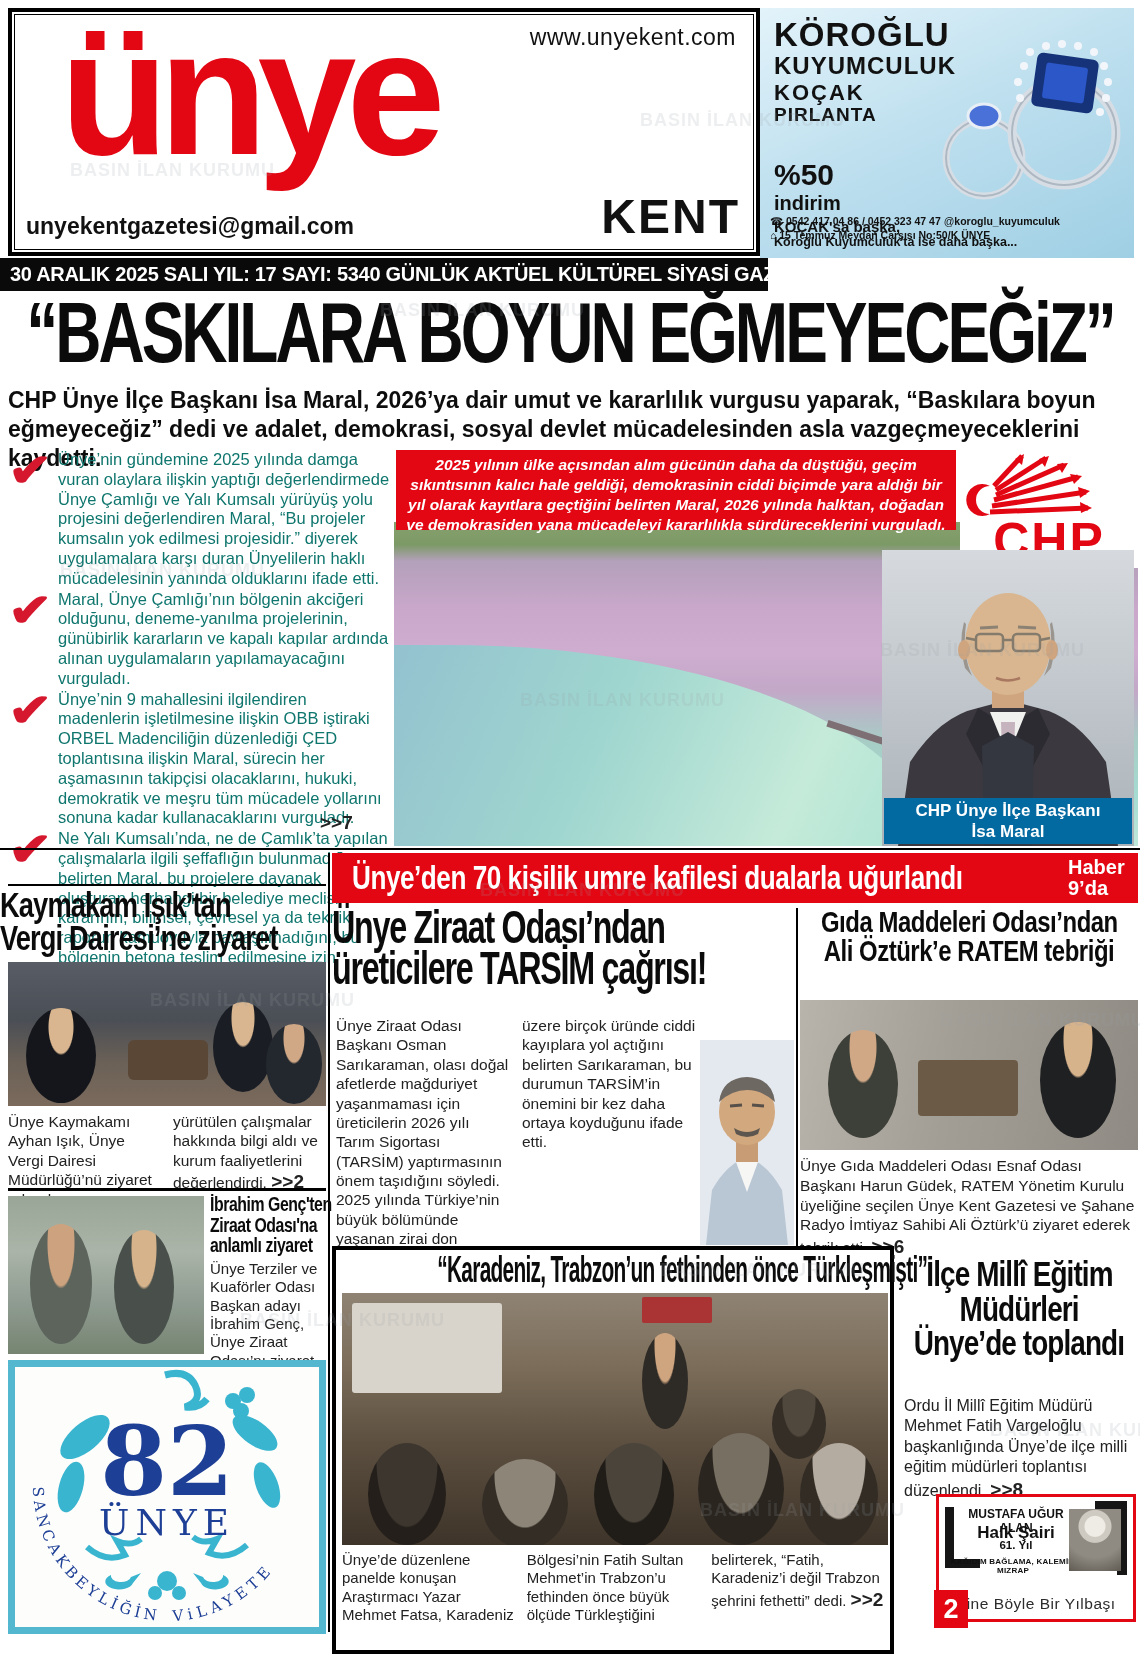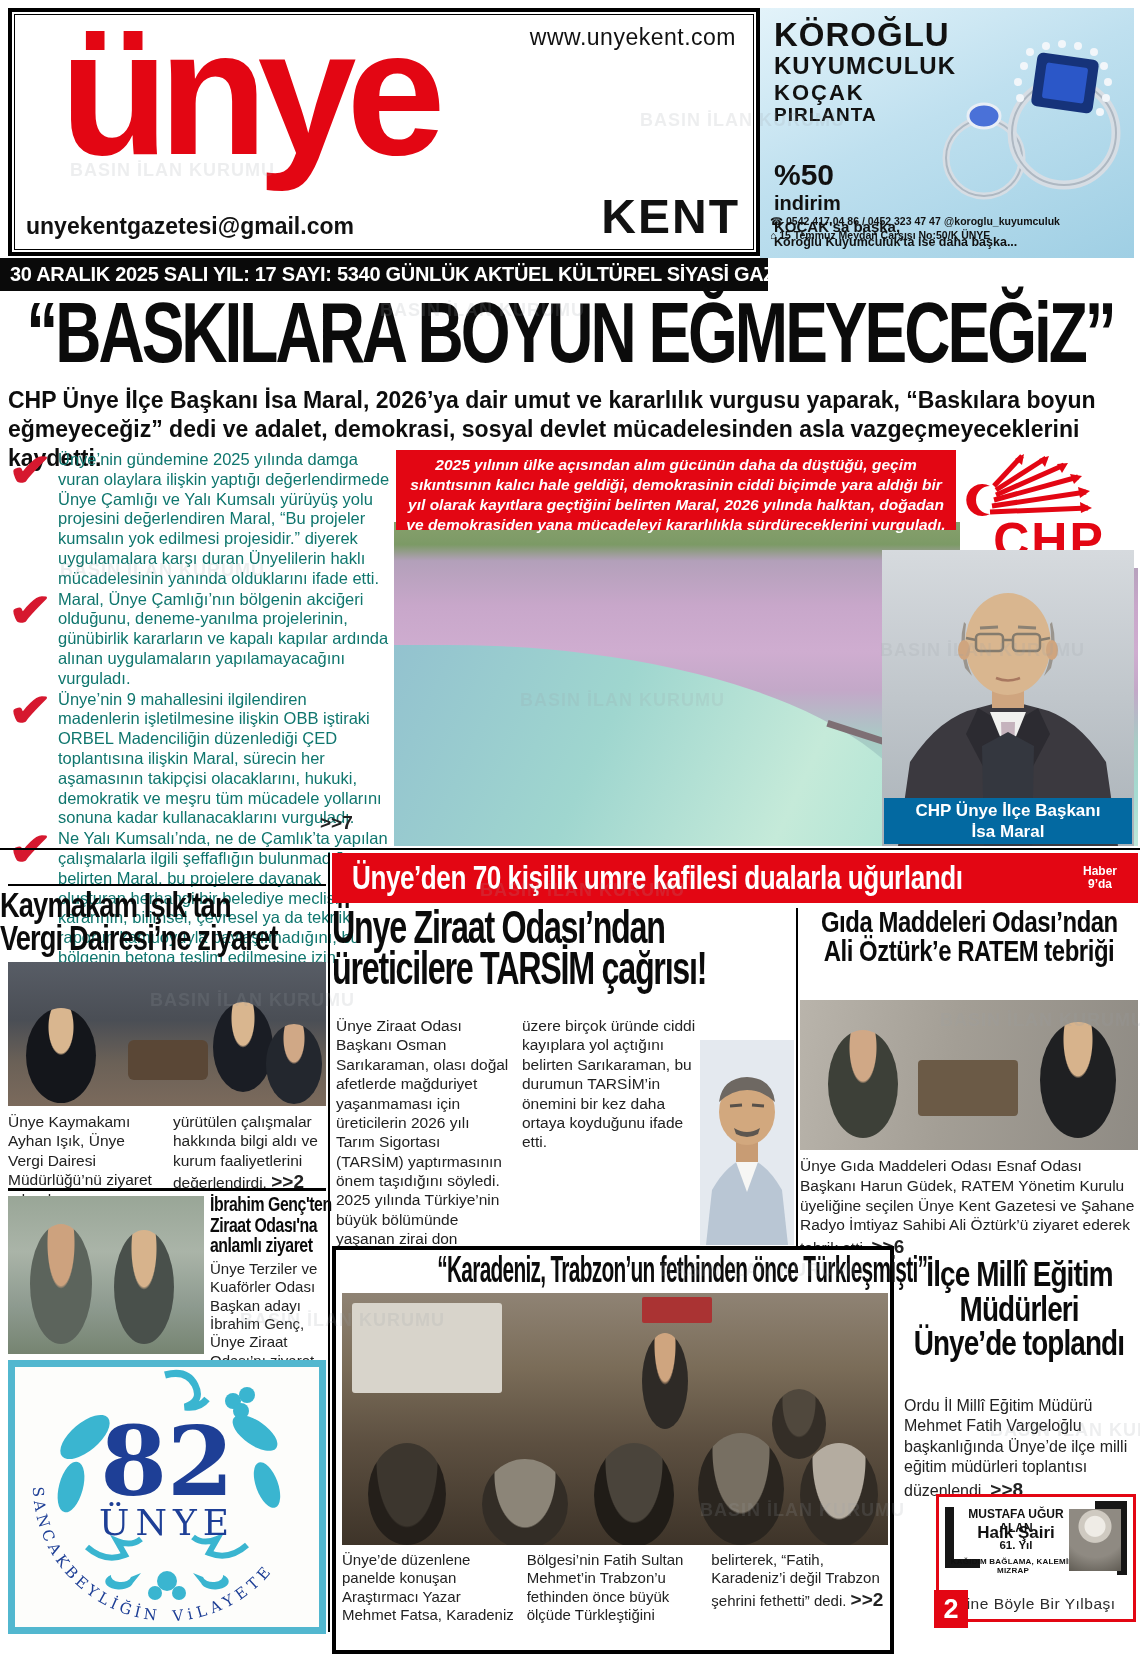--- a/index.html
+++ b/index.html
@@ -88,21 +88,21 @@
   .genc-right .cond{font-size:18px;letter-spacing:-.5px;transform:scale(.88,1.1);display:block;line-height:1.15;}
   .genc-body{font-size:15px;line-height:1.22;margin-top:4px;color:#222;}
 
   
   .logo82{left:8px;top:1360px;width:318px;height:274px;border:7px solid #52b7cf;background:#fdfdfb;box-sizing:border-box;}
 
   
   .banner{left:332px;top:853px;width:806px;height:50px;background:#e30613;color:#fff;display:flex;align-items:center;}
   .banner-main{flex:1;padding-left:20px;}
   .banner-main .cond{font-size:29px;letter-spacing:-.5px;transform:scale(.9,1.15);color:#fff;}
-  .banner-ref{width:64px;text-align:center;font-weight:bold;font-size:12px;line-height:1.05;padding-right:6px;}
+  .banner-ref{width:64px;text-align:left;font-weight:bold;font-size:20px;line-height:1.05;padding-right:6px;}
 
   
   .tarsim-hl{left:332px;top:908px;width:464px;line-height:1.08;}
   .tarsim-hl .cond{font-size:38px;letter-spacing:-1.5px;transform:scale(.85,1.2);}
   .tarsim-body{left:336px;top:1016px;width:360px;display:flex;gap:12px;font-size:15.5px;line-height:1.25;color:#222;}
   .tarsim-body div{flex:1;}
   .tarsim-photo{left:700px;top:1040px;width:94px;height:205px;}
 
   
   .ratem-hl{left:800px;top:908px;width:338px;text-align:center;line-height:1.12;}

